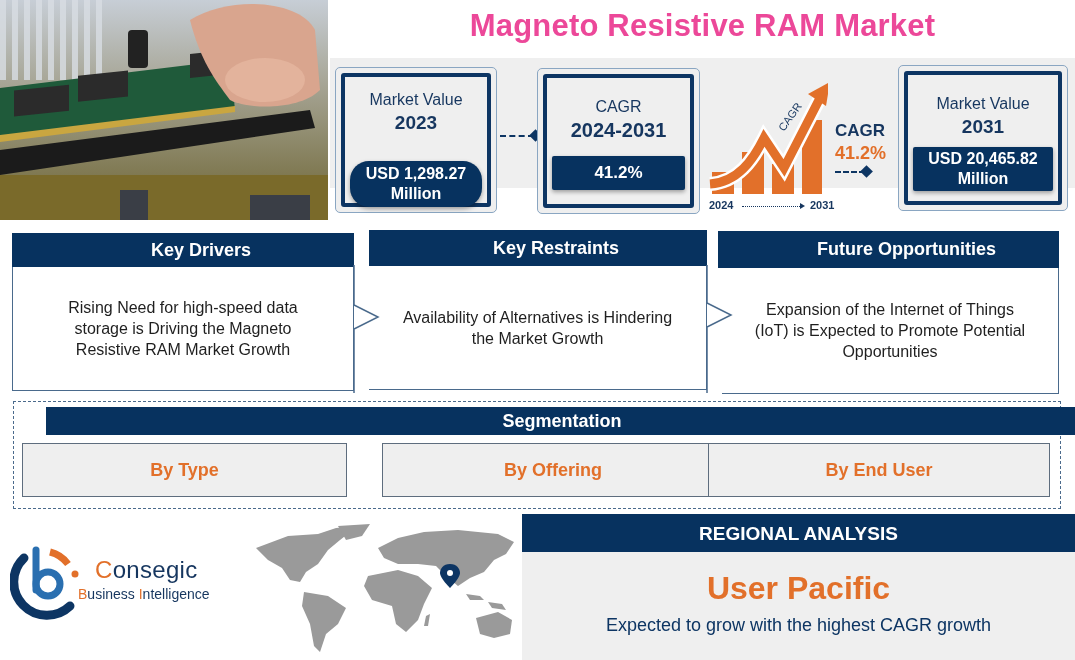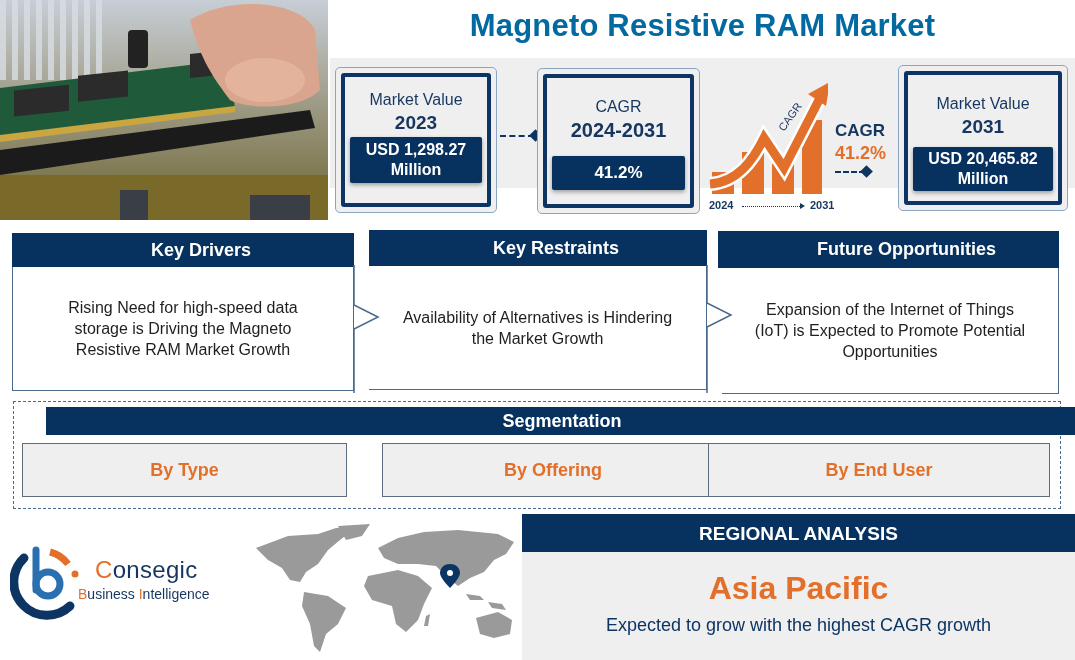--- a/index.html
+++ b/index.html
@@ -6,21 +6,21 @@
   html, body { width: 1075px; height: 660px; overflow: hidden; background: #ffffff; }
   body { position: relative; font-family: "Liberation Sans", "DejaVu Sans", sans-serif; color: #1f1f1f; }
 
   .abs { position: absolute; }
 
   
   .photo { left: 0; top: 0; width: 328px; height: 220px; overflow: hidden;
     background: linear-gradient(180deg, #b8c2cc 0%, #9aa6b0 30%, #6b7360 60%, #4d4a2c 100%); }
 
   
-  .title { left: 330px; top: 8px; width: 745px; text-align: center; color: #0369a1;
+  .title { left: 330px; top: 8px; width: 745px; text-align: center; color: #ec4899;
     font-weight: 700; font-size: 31px; letter-spacing: 0.2px; }
 
   
   .band { left: 330px; top: 58px; width: 745px; height: 130px; background: #efefef; }
 
   .kpi-outer { position: absolute; border: 1.5px solid #8aa6c2; border-radius: 5px; background: #efefef; }
   .kpi-inner { position: absolute; left: 5px; top: 5px; right: 5px; bottom: 5px;
     border: 4px solid #0d3563; border-radius: 3px; background: #efefef; text-align: center; }
   .kpi-label { color: #16365f; font-size: 16px; margin-top: 14px; }
   .kpi-year { color: #16365f; font-size: 19px; font-weight: 700; margin-top: 3px; }
@@ -114,21 +114,21 @@
 </div>
 
 <div class="abs title">Magneto Resistive RAM Market</div>
 
 <div class="abs band">
 
   <div class="kpi-outer" style="left:5px; top:9px; width:162px; height:146px;">
     <div class="kpi-inner">
       <div class="kpi-label">Market Value</div>
       <div class="kpi-year">2023</div>
-      <div class="kpi-value" style="top:60px; height:46px;">
+      <div class="kpi-value" style="top:84px; height:46px;border-radius:19px;">
         <span>USD 1,298.27</span>
         <span>Million</span>
       </div>
     </div>
   </div>
 
   <div class="connector" style="left:170px; top:77px; width:34px;">
     <div class="diamond"></div>
   </div>
 
@@ -234,15 +234,15 @@
   </g>
 
   <g>
     <path d="M202,44 C195,44 192,49 192,53 C192,58 202,68 202,68 C202,68 212,58 212,53 C212,49 209,44 202,44 Z" fill="#0d3563"></path>
     <circle cx="202" cy="53" r="3" fill="#ffffff"></circle>
   </g>
 </svg>
 
 <div class="abs region-head">REGIONAL ANALYSIS</div>
 <div class="abs region-body">
-  <div class="region-name">Asia Pacific</div>
+  <div class="region-name">User Pacific</div>
   <div class="region-desc">Expected to grow with the highest CAGR growth</div>
 </div>
 
 </body></html>

